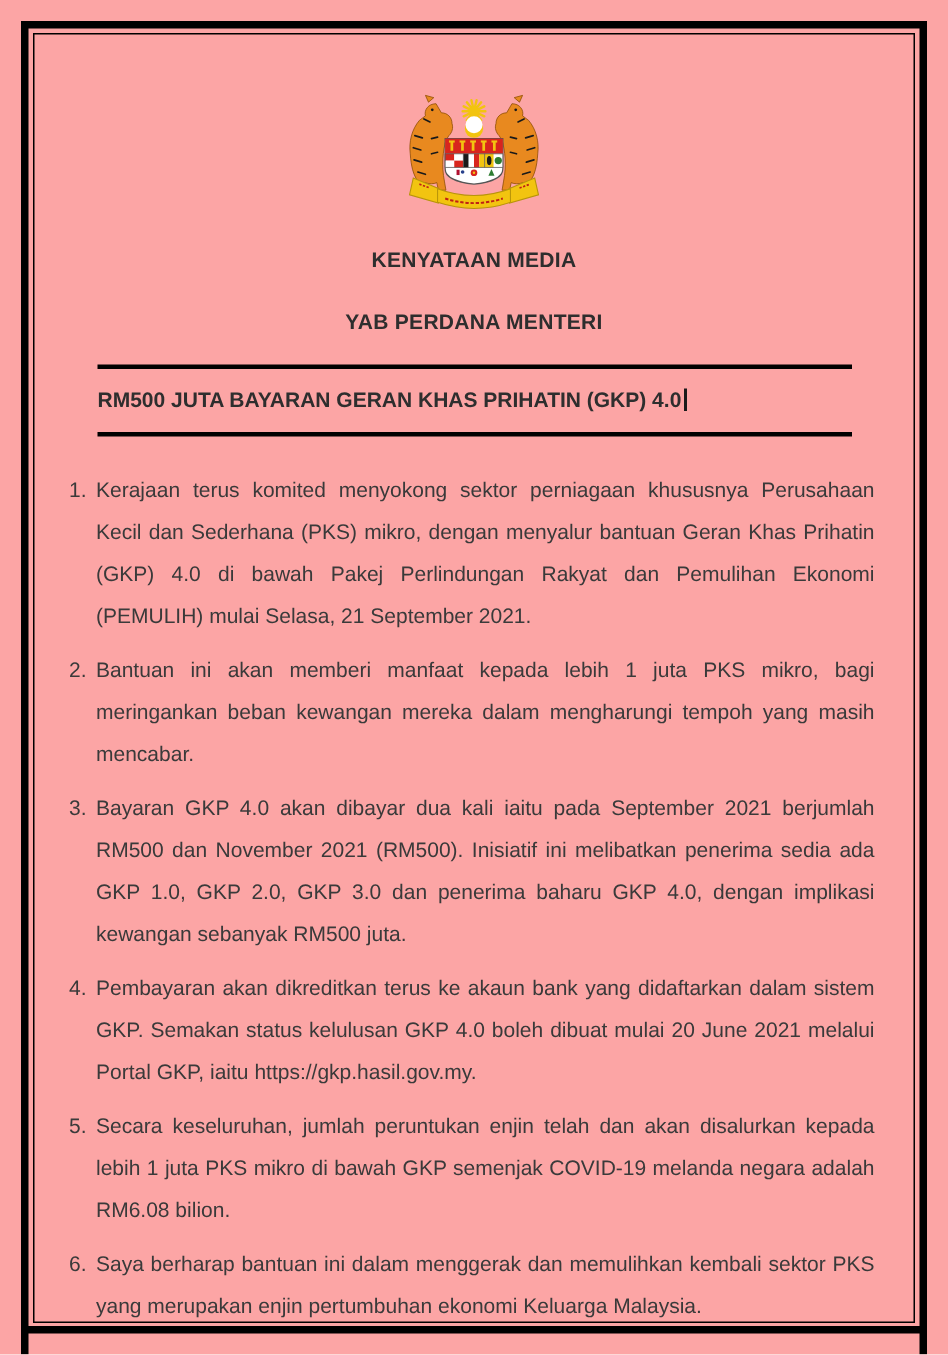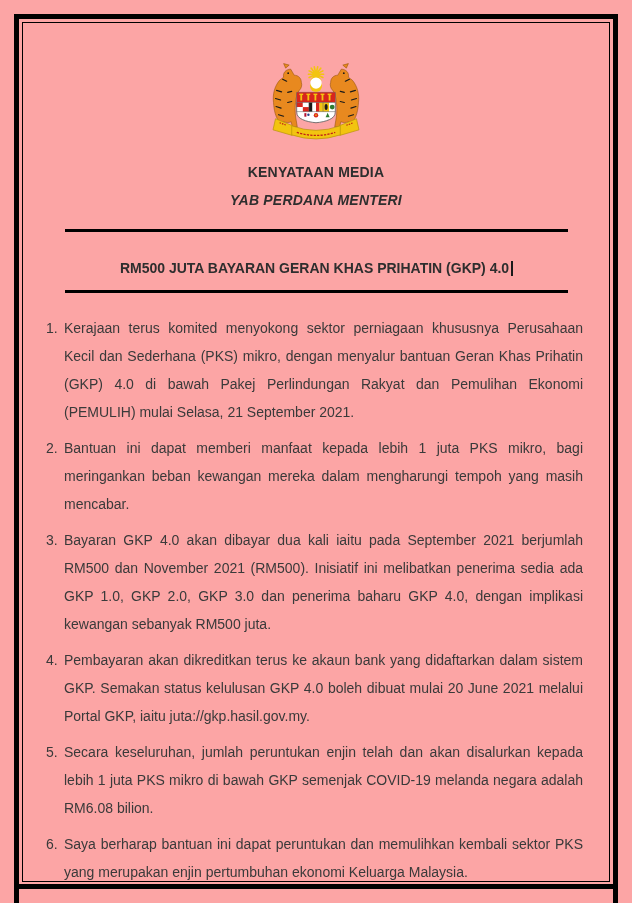--- a/index.html
+++ b/index.html
@@ -21,24 +21,24 @@
     border:1.5px solid #000; box-sizing:border-box; pointer-events:none;
   }
   .content { position:absolute; left:0; top:0; width:632px; }
   .emblem-wrap { margin-top:57px; text-align:center; }
   .emblem-wrap svg { display:inline-block; }
   .hdr {
     text-align:center; font-weight:bold; font-size:14px; color:#2e2e2e;
     letter-spacing:0.2px; line-height:16px;
   }
   .hdr1 { margin-top:17px; }
-  .hdr2 { margin-top:12px;font-style:italic; }
+  .hdr2 { margin-top:25px; }
   .title-box {
     margin:21px 64px 0 65px; border-top:3px solid #000; border-bottom:3px solid #000;
-    padding:28px 0 14px 0; text-align:center; font-weight:bold; font-size:14px;
+    padding:12px 0 14px 0; text-align:left; font-weight:bold; font-size:14px;
     color:#2e2e2e; line-height:16px;
   }
   .caret {
     display:inline-block; width:2px; height:15px; background:#1a1a1a;
     margin-left:2px; vertical-align:-3px;
   }
   ol.paras {
     list-style:none; margin:21px 49px 0 46px; padding:0;
     font-size:14px; line-height:28px;
   }
@@ -128,34 +128,34 @@
       <span>RM500 JUTA BAYARAN GERAN KHAS PRIHATIN (GKP) 4.0</span><span class="caret"></span>
     </div>
 
     <ol class="paras">
         <li>
           <span class="num">1.</span>
           <div class="ptext"><span>Kerajaan terus komited menyokong sektor perniagaan khususnya Perusahaan Kecil dan Sederhana (PKS) mikro, dengan menyalur bantuan Geran Khas Prihatin (GKP) 4.0 di bawah Pakej Perlindungan Rakyat dan Pemulihan Ekonomi (PEMULIH) mulai Selasa, 21 September 2021.</span></div>
         </li>
         <li>
           <span class="num">2.</span>
-          <div class="ptext"><span>Bantuan ini dapat memberi manfaat kepada </span><span class="b">lebih 1 juta PKS mikro,</span><span> bagi meringankan beban kewangan mereka dalam mengharungi tempoh yang masih mencabar.</span></div>
+          <div class="ptext"><span>Bantuan ini akan memberi manfaat kepada </span><span class="b">lebih 1 juta PKS mikro,</span><span> bagi meringankan beban kewangan mereka dalam mengharungi tempoh yang masih mencabar.</span></div>
         </li>
         <li>
           <span class="num">3.</span>
           <div class="ptext"><span>Bayaran GKP 4.0 akan dibayar dua kali iaitu pada </span><span class="b">September 2021 berjumlah RM500</span><span> dan </span><span class="b">November 2021 (RM500).</span><span> Inisiatif ini </span><span class="b">melibatkan penerima sedia ada GKP 1.0, GKP 2.0, GKP 3.0 dan penerima baharu GKP 4.0,</span><span> dengan </span><span class="b">implikasi kewangan sebanyak RM500 juta.</span></div>
         </li>
         <li>
           <span class="num">4.</span>
-          <div class="ptext"><span>Pembayaran akan dikreditkan terus ke akaun bank yang didaftarkan dalam sistem GKP. </span><span class="b">Semakan status kelulusan GKP 4.0 boleh dibuat mulai 20 June 2021 melalui Portal GKP</span><span>, iaitu juta://gkp.hasil.gov.my.</span></div>
+          <div class="ptext"><span>Pembayaran akan dikreditkan terus ke akaun bank yang didaftarkan dalam sistem GKP. </span><span class="b">Semakan status kelulusan GKP 4.0 boleh dibuat mulai 20 June 2021 melalui Portal GKP</span><span>, iaitu https://gkp.hasil.gov.my.</span></div>
         </li>
         <li>
           <span class="num">5.</span>
           <div class="ptext"><span>Secara keseluruhan, jumlah peruntukan enjin telah dan akan disalurkan kepada </span><span class="b">lebih 1 juta PKS mikro</span><span> di bawah GKP semenjak COVID-19 melanda negara adalah </span><span class="b">RM6.08 bilion.</span></div>
         </li>
         <li>
           <span class="num">6.</span>
-          <div class="ptext"><span>Saya berharap bantuan ini dapat peruntukan dan memulihkan kembali sektor PKS yang merupakan enjin pertumbuhan ekonomi Keluarga Malaysia.</span></div>
+          <div class="ptext"><span>Saya berharap bantuan ini dalam menggerak dan memulihkan kembali sektor PKS yang merupakan enjin pertumbuhan ekonomi Keluarga Malaysia.</span></div>
         </li>
       </ol>
 
   </div>
 </div>
 
 </body></html>

